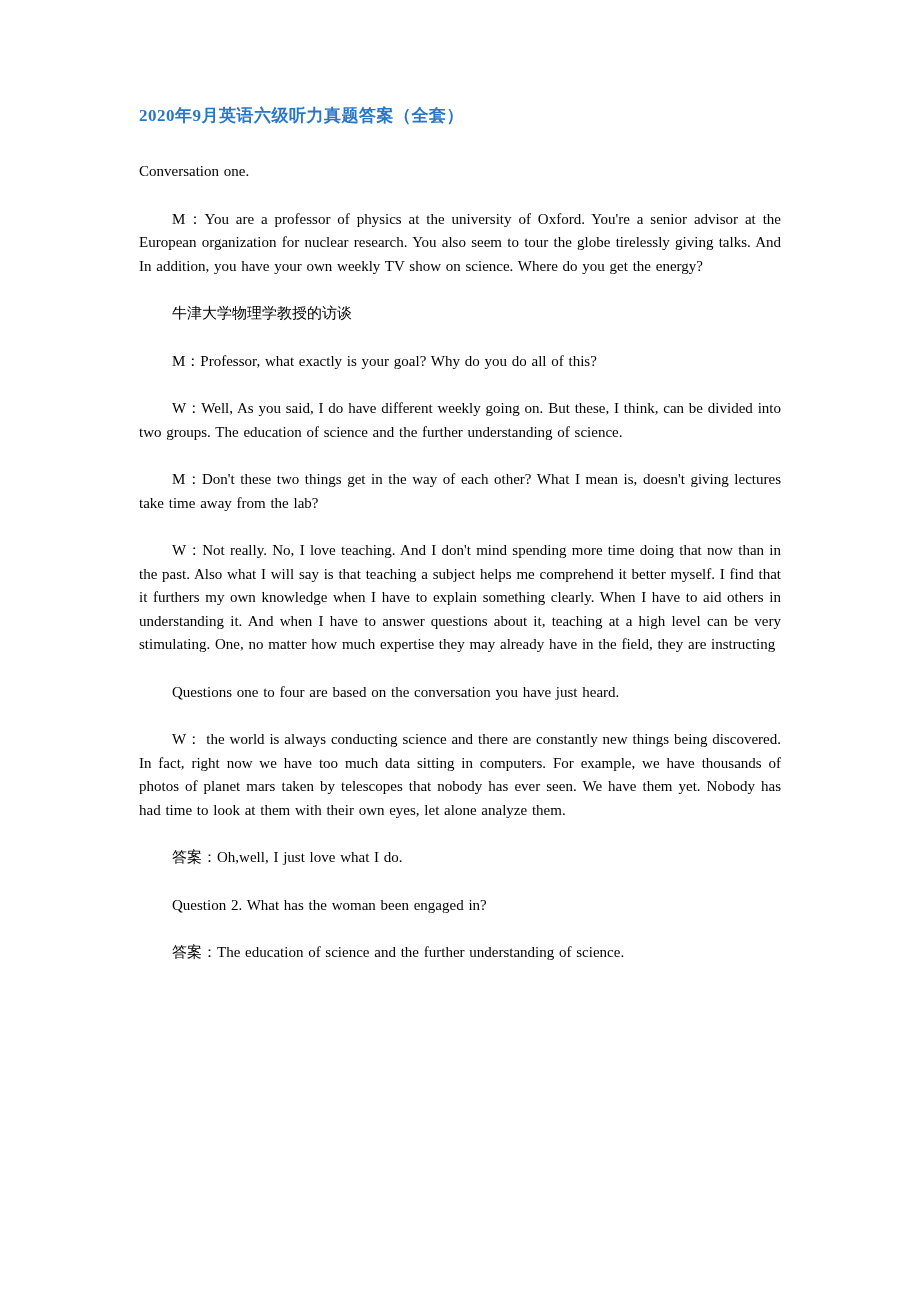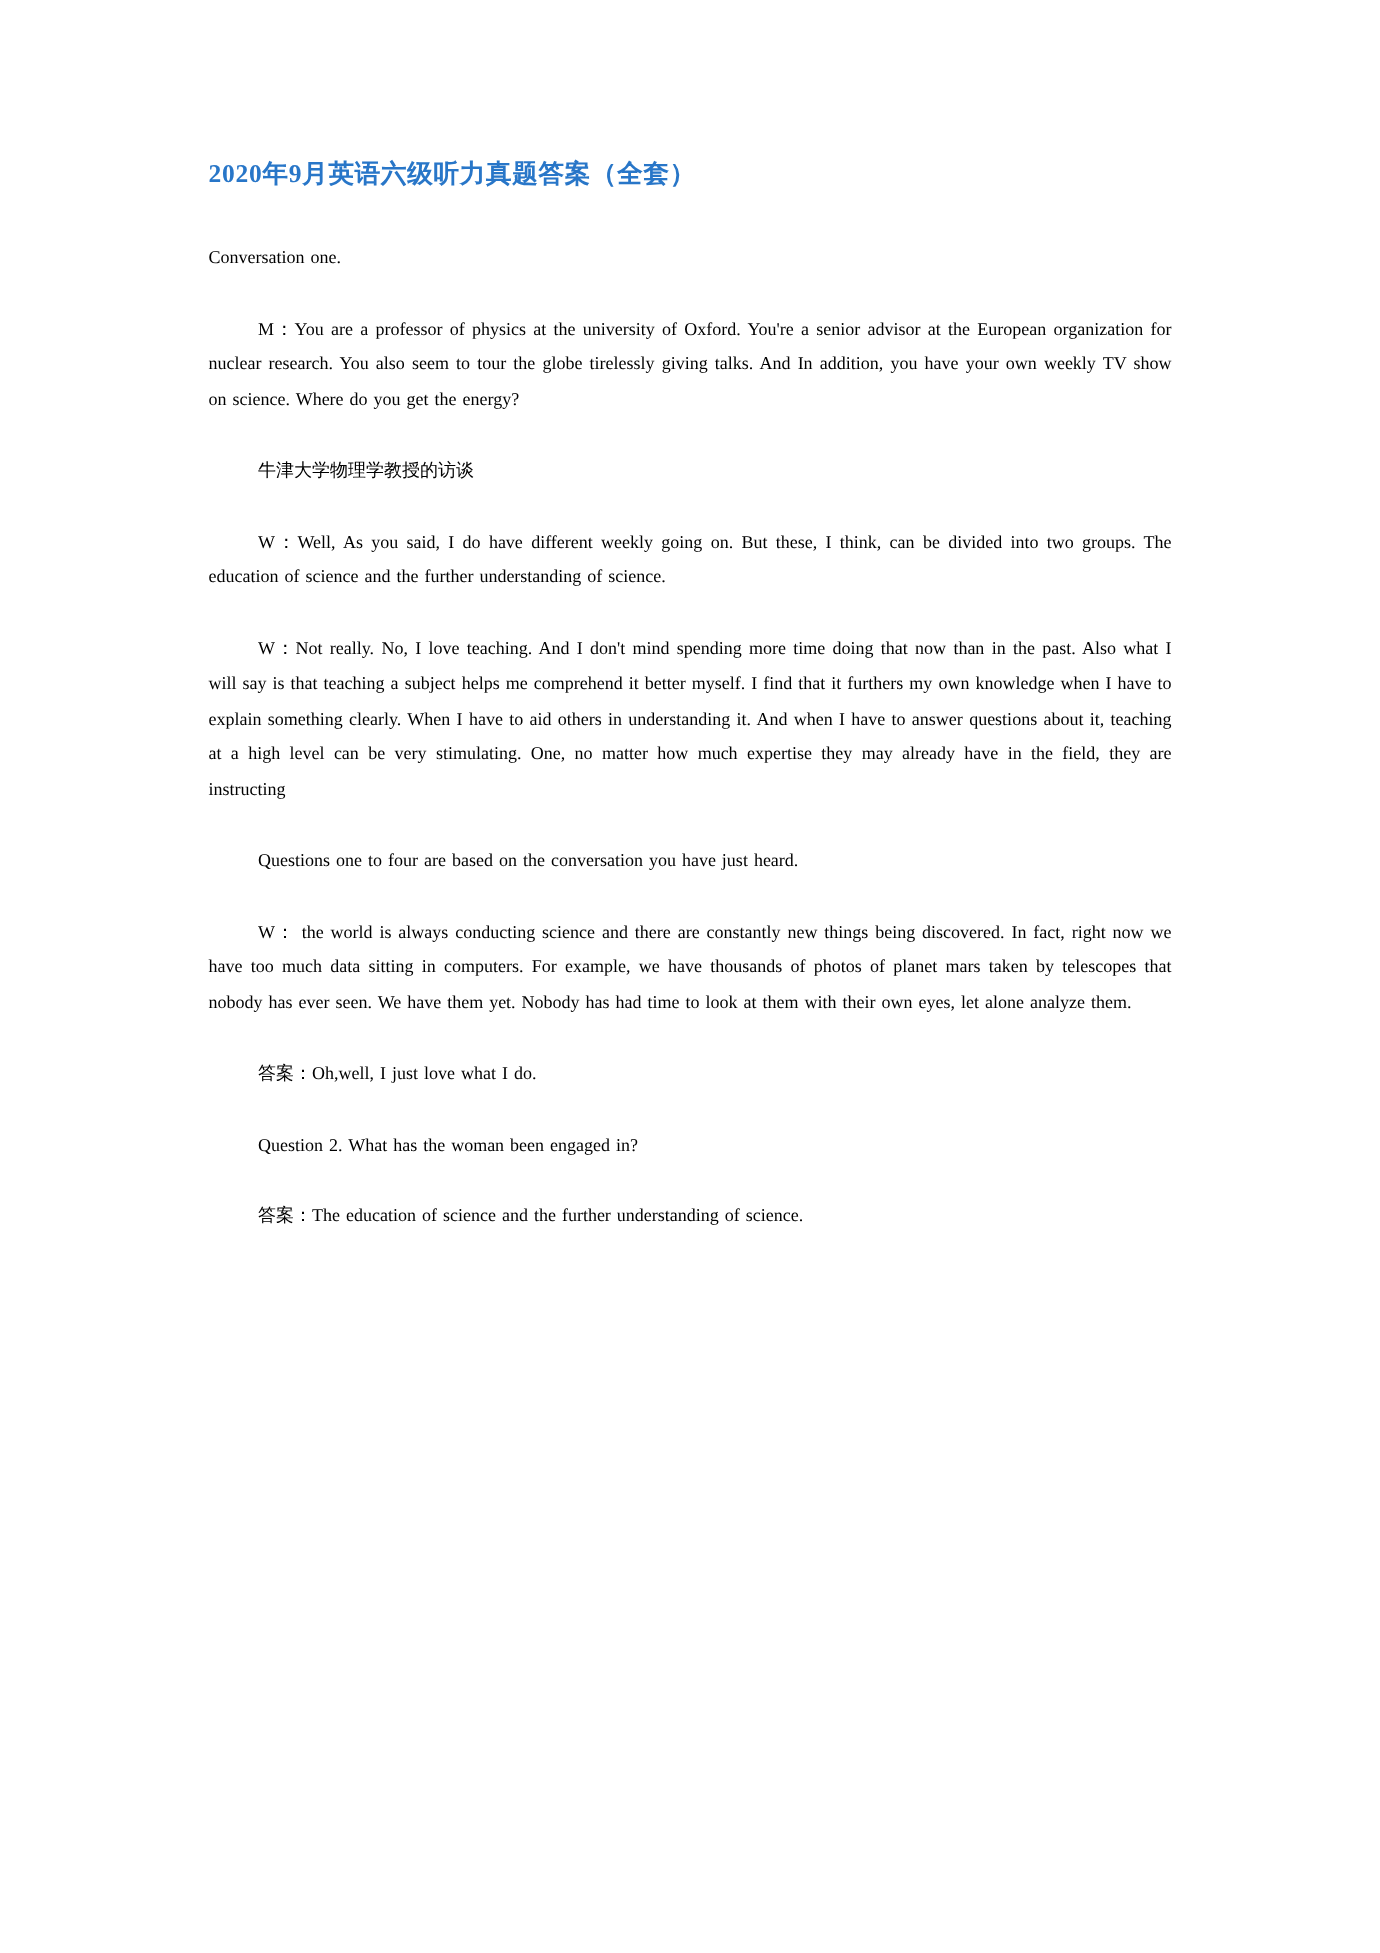--- a/index.html
+++ b/index.html
@@ -24,21 +24,21 @@
 
   .doc-title {
     font-size: 17px;
     font-weight: bold;
     line-height: 24px;
     margin-bottom: 32px;
     letter-spacing: 0.5px;
   }
 
   .para {
-    font-size: 12px;
+    font-size: 15px;
     line-height: 23.5px;
     text-align: justify;
     margin-bottom: 24px;
     word-spacing: 1px;
   }
 
   .para.indent {
     text-indent: 33px;
   }
 
@@ -50,21 +50,23 @@
 <body>
 
 <div class="page" style="color: rgb(0, 0, 0);">
   <h1 class="doc-title" style="color: rgb(40, 118, 200);">2020年9月英语六级听力真题答案（全套）</h1>
 
   <div>
 
   <p class="para">Conversation one.</p>
       <p class="para indent">M：You are a professor of physics at the university of Oxford. You're a senior advisor at the European organization for nuclear research. You also seem to tour the globe tirelessly giving talks. And In addition, you have your own weekly TV show on science. Where do you get the energy?</p>
       <p class="para indent">牛津大学物理学教授的访谈</p>
+      <p class="para indent">M：Professor, what exactly is your goal? Why do you do all of this?</p>
       <p class="para indent">W：Well, As you said, I do have different weekly going on. But these, I think, can be divided into two groups. The education of science and the further understanding of science.</p>
+      <p class="para indent">M：Don't these two things get in the way of each other? What I mean is, doesn't giving lectures take time away from the lab?</p>
       <p class="para indent">W：Not really. No, I love teaching. And I don't mind spending more time doing that now than in the past. Also what I will say is that teaching a subject helps me comprehend it better myself. I find that it furthers my own knowledge when I have to explain something clearly. When I have to aid others in understanding it. And when I have to answer questions about it, teaching at a high level can be very stimulating. One, no matter how much expertise they may already have in the field, they are instructing</p>
       <p class="para indent">Questions one to four are based on the conversation you have just heard.</p>
       <p class="para indent">W： the world is always conducting science and there are constantly new things being discovered. In fact, right now we have too much data sitting in computers. For example, we have thousands of photos of planet mars taken by telescopes that nobody has ever seen. We have them yet. Nobody has had time to look at them with their own eyes, let alone analyze them.</p>
       <p class="para indent">答案：Oh,well, I just love what I do.</p>
       <p class="para indent">Question 2. What has the woman been engaged in?</p>
       <p class="para indent">答案：The education of science and the further understanding of science.</p>
     </div>
 </div>
 
 </body></html>

